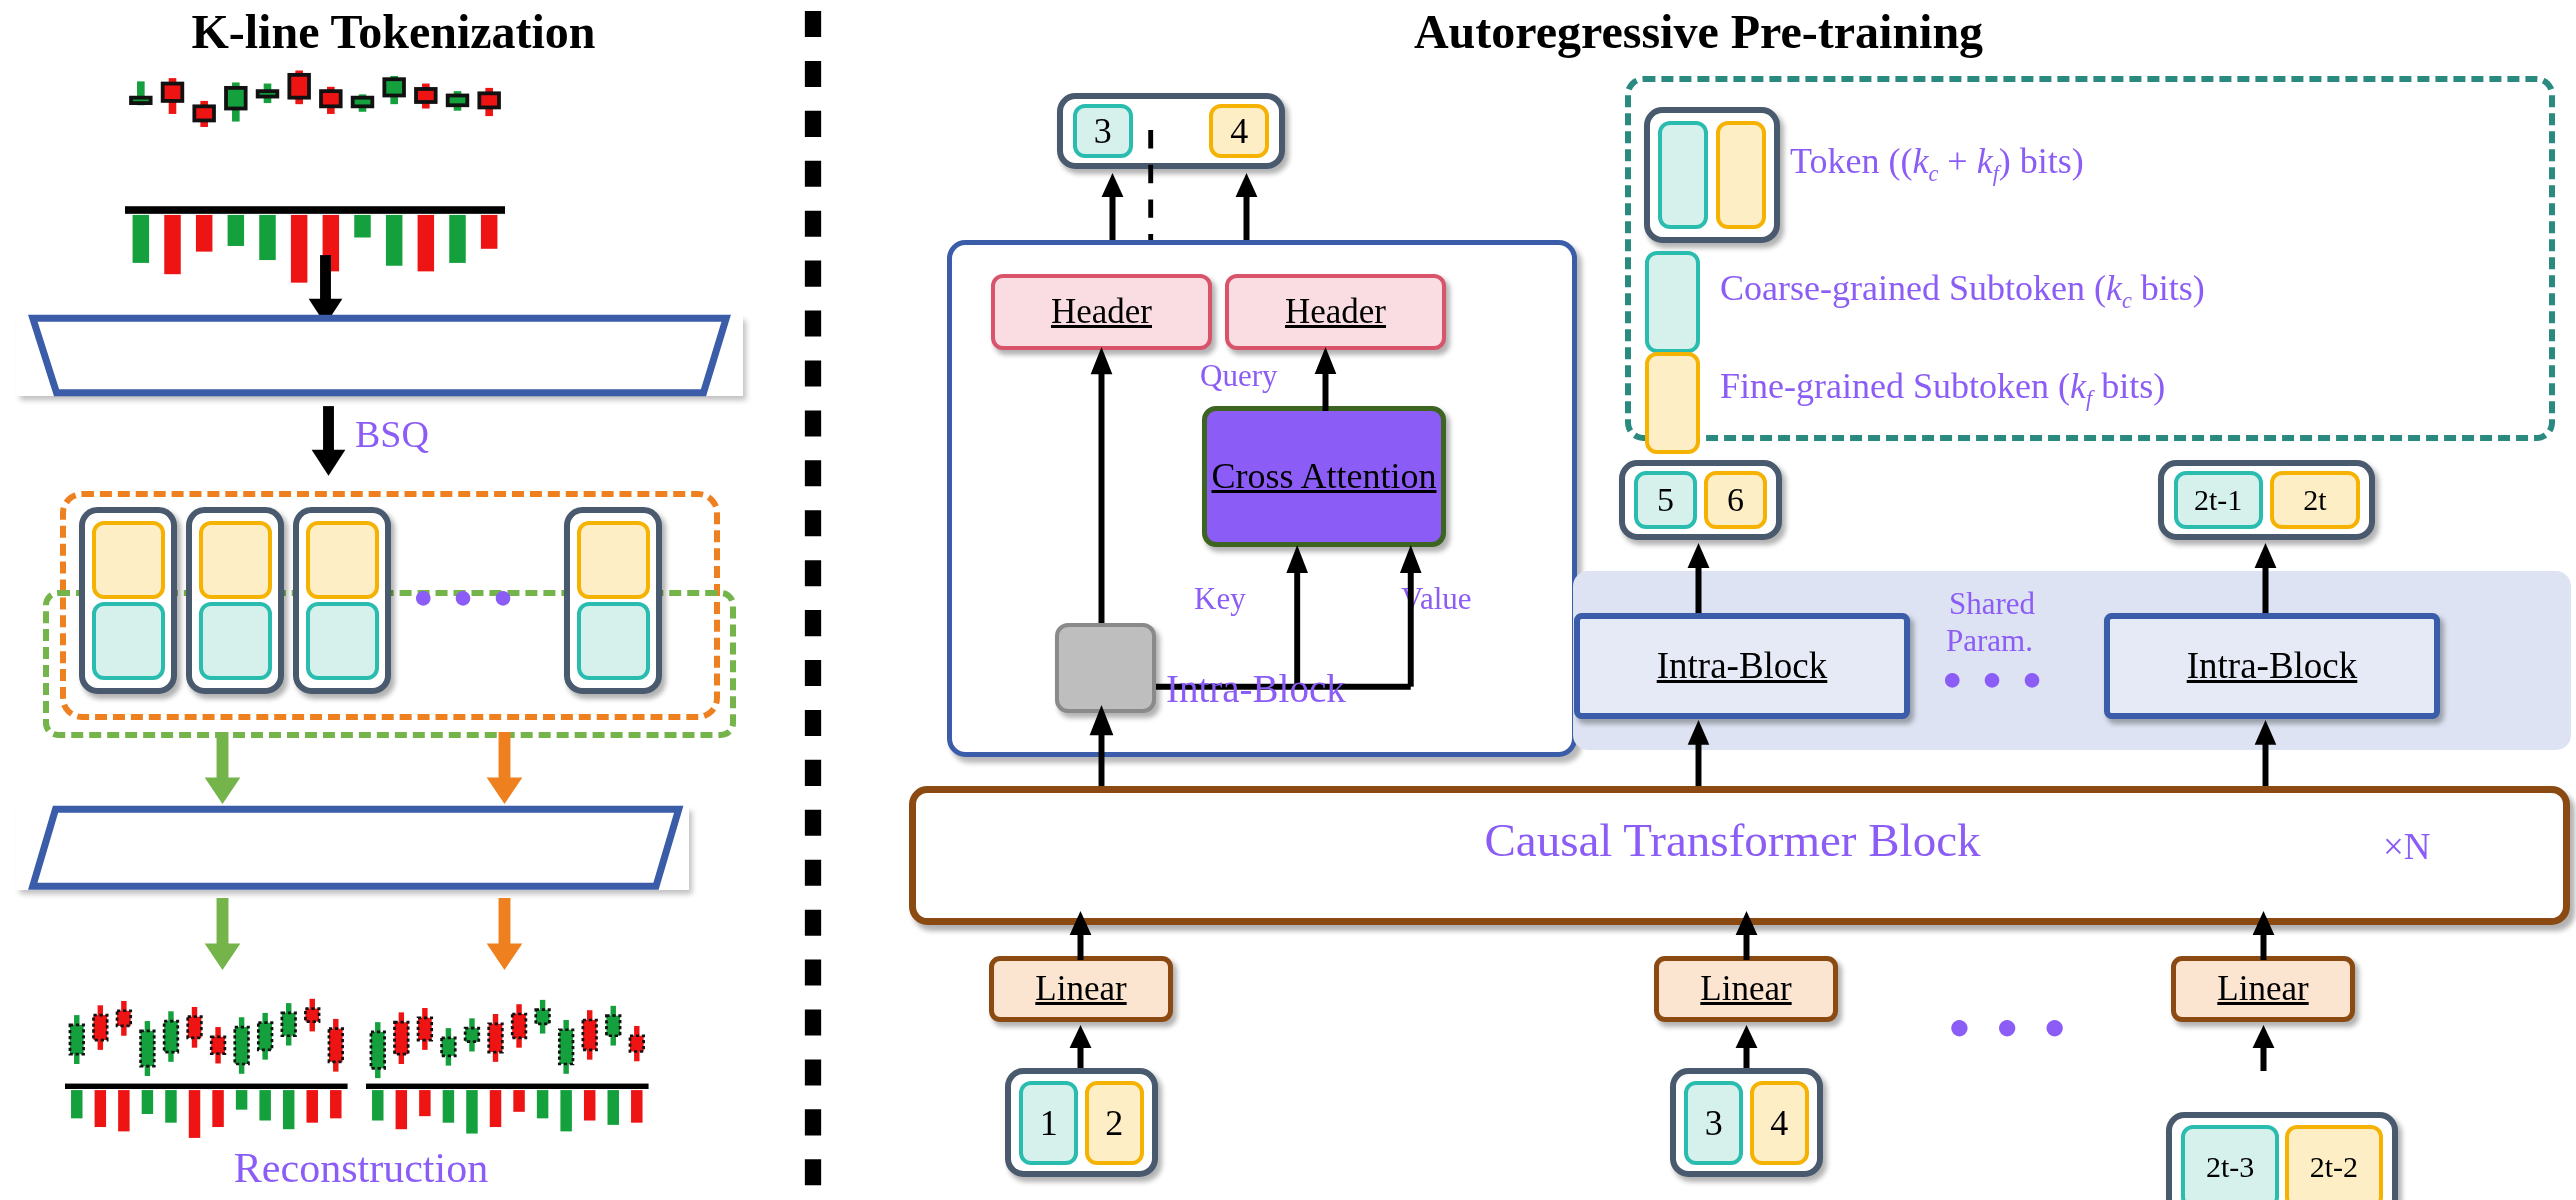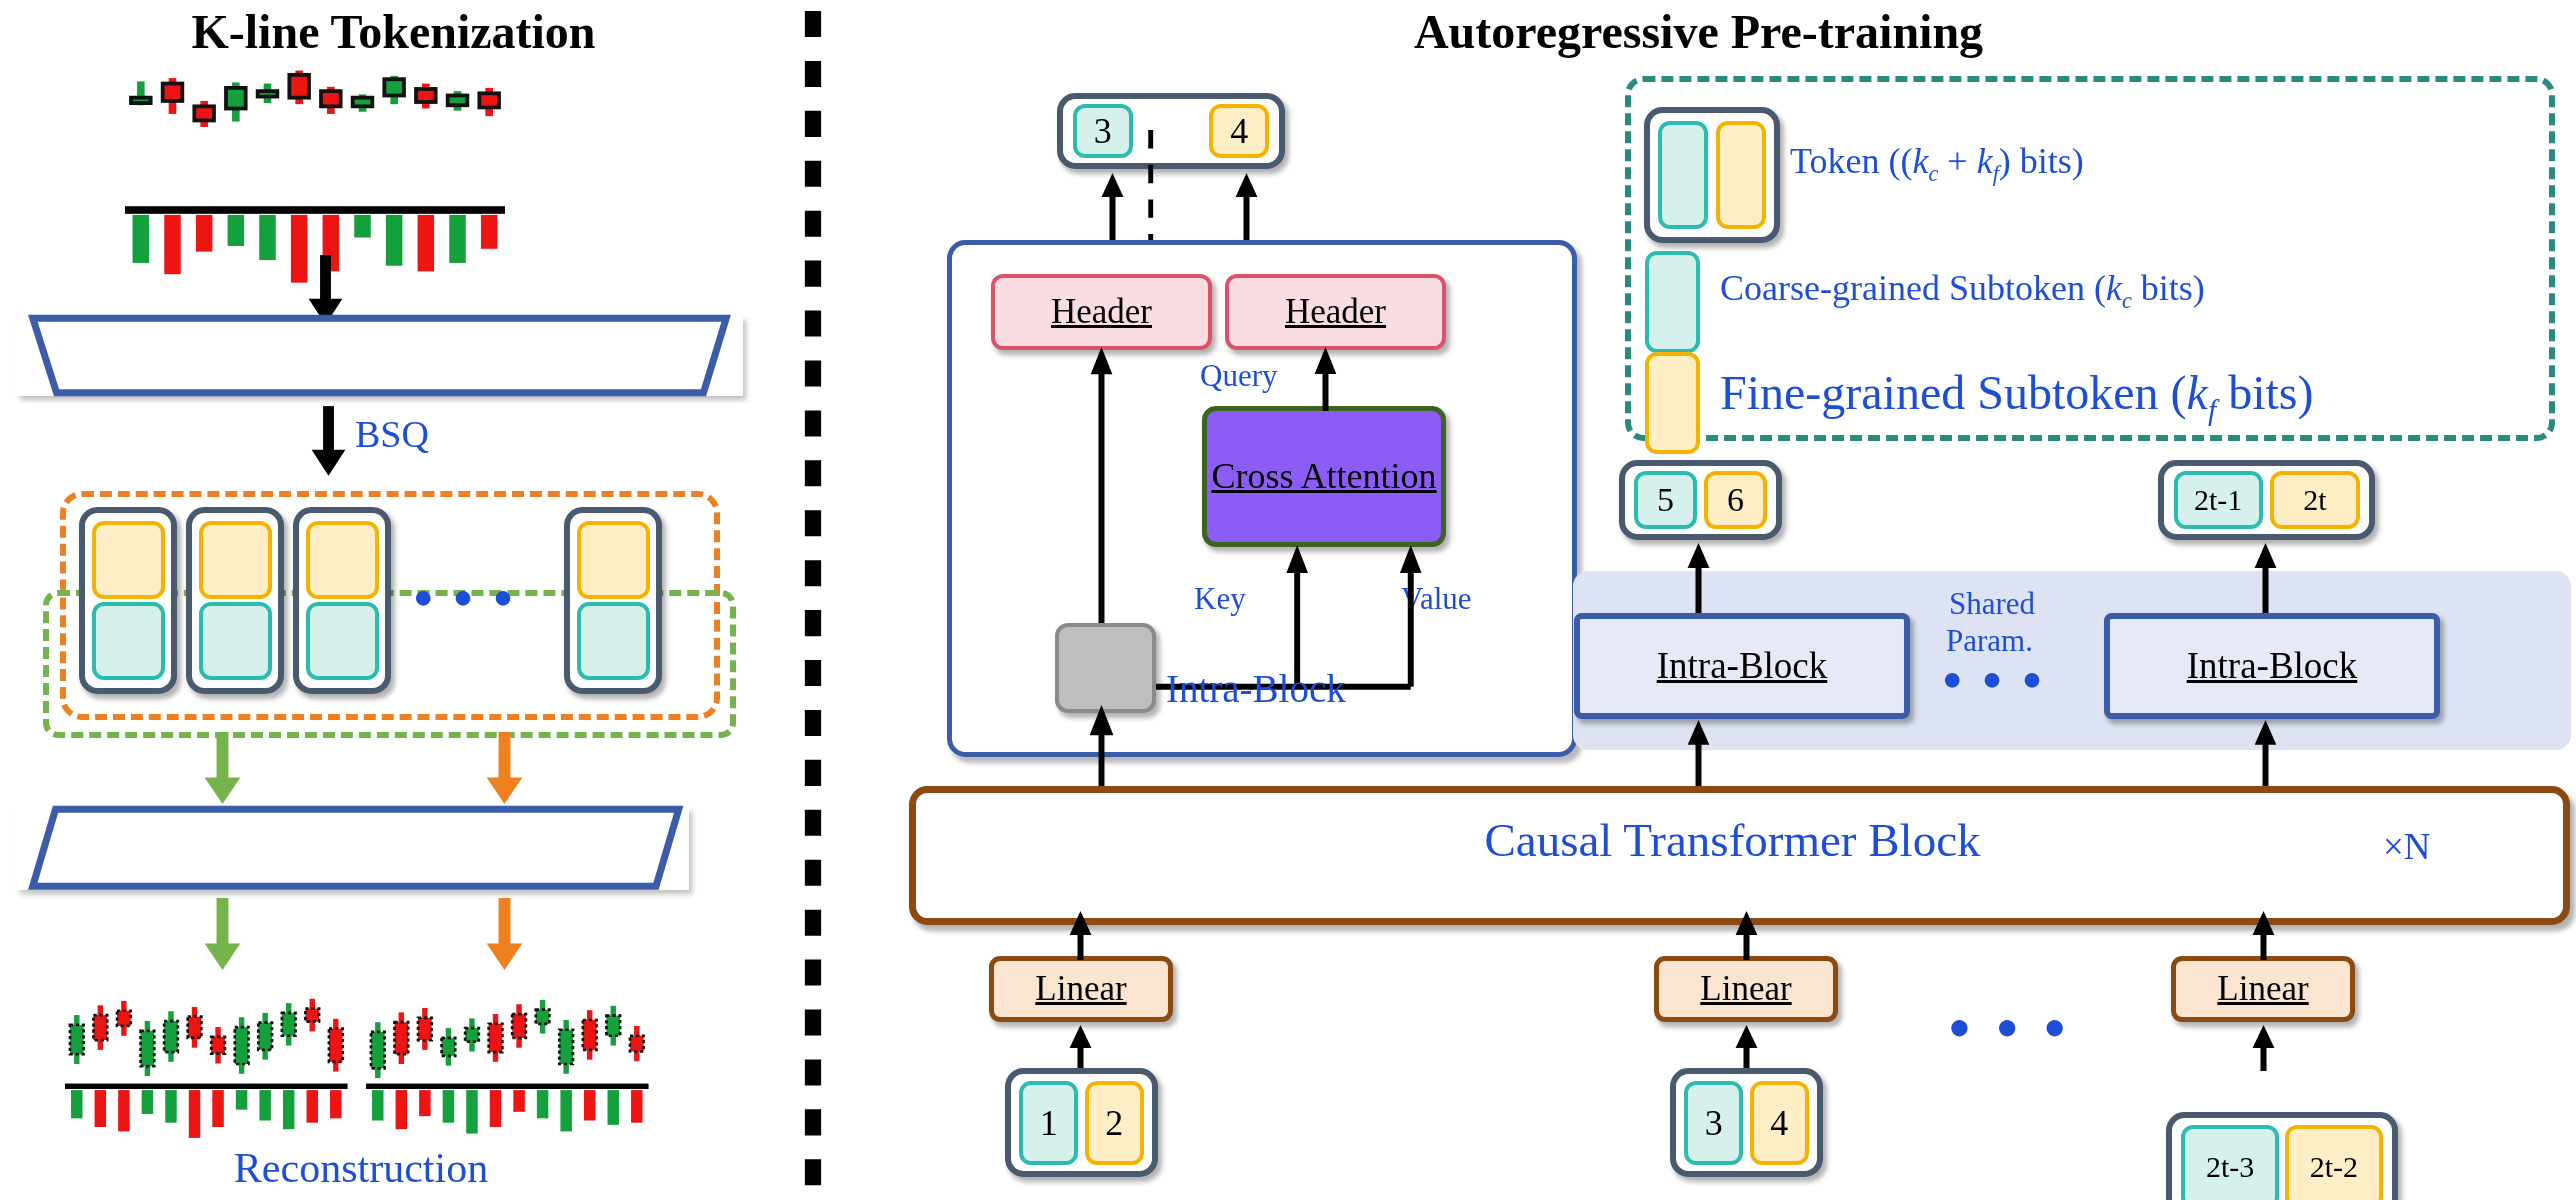--- a/index.html
+++ b/index.html
@@ -33,21 +33,21 @@
               box-shadow:4.3px 5.4px 5.4px rgba(0,0,0,.28);}
   .sharedregion{background:#dde3f2;border-radius:15px;}
   .ctb{background:#fff;border:7px solid #8a4a12;border-radius:18.4px;
        box-shadow:4.3px 6px 5.4px rgba(0,0,0,.30);}
   .linear{background:#fce5d0;border:5.4px solid #8a4a12;border-radius:11px;
           box-shadow:3.8px 4.9px 4.9px rgba(0,0,0,.30);}
   .trap{position:absolute;box-shadow:4.3px 5.4px 5.4px rgba(0,0,0,.25);}
   .legendbox{border:6px dashed #2a8a80;border-radius:18.4px;background:#fff;}
   .dashbox-o{border:6px dashed #ef8020;border-radius:22px;}
   .dashbox-g{border:6px dashed #74b44a;border-radius:15px;}
-  .lbl{position:absolute;white-space:nowrap;color:#1d4ed8;}
+  .lbl{position:absolute;white-space:nowrap;color:#8b5cf6;}
   svg{position:absolute;overflow:visible;}
 </style>
 </head>
 <body>
 
 <div class="ttl abs" style="left:0;top:4.3px;width:787px;font-size:48px;">K-line Tokenization</div>
 
 <div class="abs" style="left:125px;top:64px;width:380px;height:228px;">
   <svg width="380" height="228" viewBox="0 0 700 420">
     <g id="kline-orig">
@@ -330,21 +330,21 @@
 <div class="lbl" style="left:1790px;top:140px;font-size:36px;">
   <span>Token ((</span><i style="font-family:'Liberation Serif',serif;">k</i><sub style="font-size:.62em;font-style:italic;">c</sub><span> + </span><i>k</i><sub style="font-size:.62em;font-style:italic;">f</sub><span>) bits)</span>
 </div>
 
 <div class="sub c abs" style="left:1645px;top:251px;width:55px;height:102px;"></div>
 <div class="lbl" style="left:1720px;top:267px;font-size:36px;">
   <span>Coarse-grained Subtoken (</span><i>k</i><sub style="font-size:.62em;font-style:italic;">c</sub><span> bits)</span>
 </div>
 
 <div class="sub f abs" style="left:1645px;top:352px;width:55px;height:102px;"></div>
-<div class="lbl" style="left:1720px;top:365px;font-size:48px;">
+<div class="lbl" style="left:1720px;top:365px;font-size:36px;">
   <span>Fine-grained Subtoken (</span><i>k</i><sub style="font-size:.62em;font-style:italic;">f</sub><span> bits)</span>
 </div>
 
 <div class="sharedregion abs" style="left:1573px;top:571px;width:998px;height:179px;"></div>
 
 <div class="tokwrap abs" style="left:1619px;top:460px;width:163px;height:80px;
             flex-direction:row;gap:7.6px;padding:5.4px 7.6px;">
   <div class="sub c" style="width:46%;height:100%;font-size:34px;">5</div>
   <div class="sub f" style="width:46%;height:100%;font-size:34px;">6</div>
 </div>

